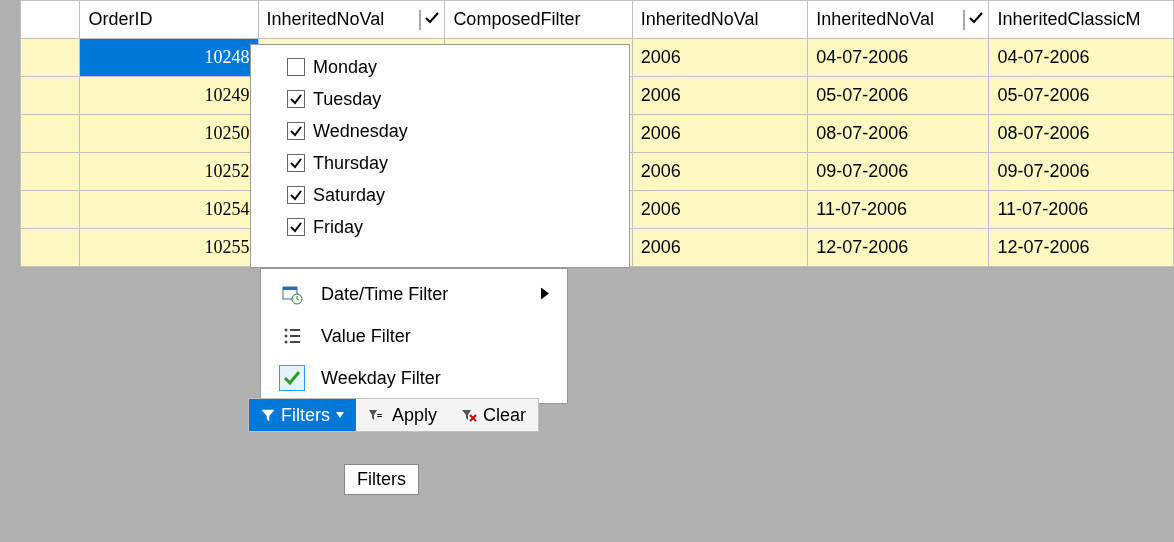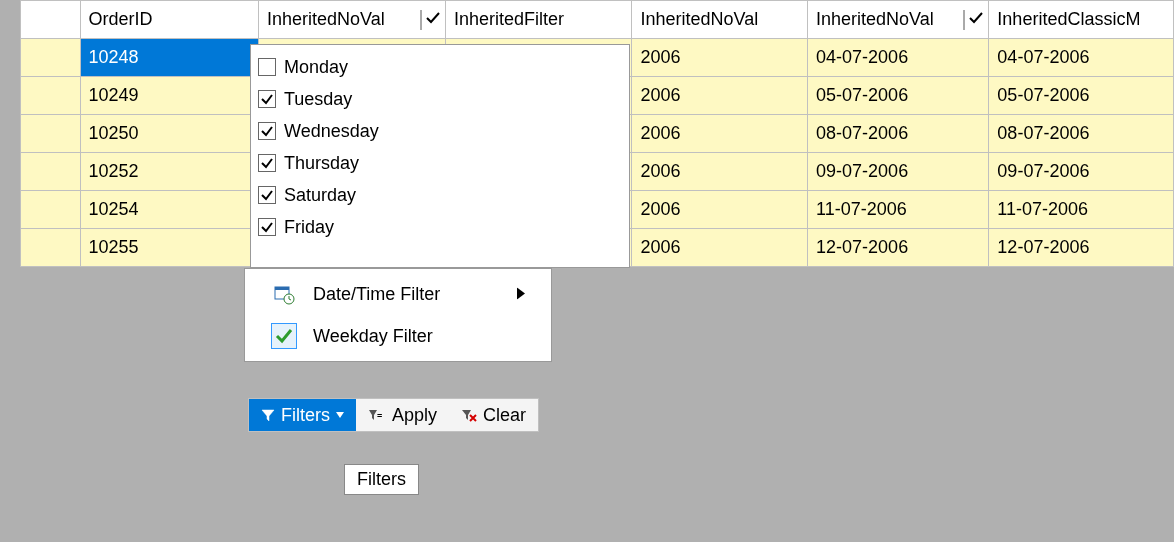--- a/index.html
+++ b/index.html
@@ -33,21 +33,21 @@
     background: #fff;
     position: relative;
   }
   .col-rowhdr { width: 62px; }
   .col-orderid { width: 184px; }
   .col-inhf    { width: 190px; }
   .col-compf   { width: 190px; }
   .col-inhnc   { width: 178px; }
   .col-inhnv   { width: 184px; }
   .col-inhcm   { width: 186px; }
-  .grid .num { text-align: left; }
+  .grid .num { text-align: right; font-family: Liberation Serif, serif; }
   .grid .sel { background: #0078d7; color: #fff; }
   .hdr-icons {
     position: absolute;
     right: 4px;
     top: 50%;
     transform: translateY(-50%);
     display: inline-flex;
     gap: 2px;
   }
   .hdr-icons svg { display: block; }
@@ -55,47 +55,47 @@
   
   .weekday-panel {
     position: absolute;
     left: 250px;
     top: 44px;
     width: 380px;
     height: 224px;
     background: #fff;
     border: 1px solid #999;
     overflow: hidden;
-    padding: 6px 7px;
+    padding: 6px 36px;
   }
   .weekday-panel .item {
     display: flex;
     align-items: center;
     gap: 8px;
     height: 32px;
   }
   .weekday-panel .cb {
     width: 18px; height: 18px;
     border: 1px solid #666;
     display: inline-flex;
     align-items: center;
     justify-content: center;
     background: #fff;
   }
   .weekday-panel .cb svg { display:block; }
 
   
   .filter-menu {
     position: absolute;
-    left: 244px;
+    left: 260px;
     top: 268px;
     width: 308px;
     background: #fff;
     border: 1px solid #999;
-    padding: 4px 16px;
+    padding: 4px 8px;
   }
   .filter-menu .row {
     display: flex;
     align-items: center;
     height: 42px;
     padding: 0 10px;
     gap: 16px;
     position: relative;
   }
   .filter-menu .row-icon {
@@ -170,21 +170,21 @@
         <span class="hdr-icons">
           <svg width="4" height="20">
               <line x1="2" y1="0" x2="2" y2="20" stroke="#555" stroke-width="1"></line>
             </svg>
           <svg width="16" height="16" viewBox="0 0 16 16">
               <path d="M2 8 L6 12 L14 3" stroke="#000" stroke-width="2" fill="none"></path>
             </svg>
         </span>
       </th>
       <th>
-        <span>InheritedFilter</span>
+        <span>ComposedFilter</span>
       </th>
       <th>
         <span>InheritedNoVal</span>
       </th>
       <th>
         <span>InheritedNoVal</span>
         <span class="hdr-icons">
           <svg width="4" height="20">
               <line x1="2" y1="0" x2="2" y2="20" stroke="#555" stroke-width="1"></line>
             </svg>
@@ -313,20 +313,33 @@
         <path d="M16 13 L16 16 L18 17" stroke="#2e7d32" stroke-width="1" fill="none"></path>
       </svg>
     </span>
     <span>Date/Time Filter</span>
     <span class="submenu-arrow">
       <svg width="8" height="12" viewBox="0 0 8 12">
           <path d="M0 0 L8 6 L0 12 Z" fill="#000"></path>
         </svg>
     </span>
   </div>
+  <div class="row">
+    <span class="row-icon">
+      <svg width="22" height="22" viewBox="0 0 22 22">
+        <circle cx="5" cy="5" r="1.5" fill="#444"></circle>
+          <line x1="9" y1="5" x2="19" y2="5" stroke="#444" stroke-width="2"></line>
+        <circle cx="5" cy="11" r="1.5" fill="#444"></circle>
+          <line x1="9" y1="11" x2="19" y2="11" stroke="#444" stroke-width="2"></line>
+        <circle cx="5" cy="17" r="1.5" fill="#444"></circle>
+          <line x1="9" y1="17" x2="19" y2="17" stroke="#444" stroke-width="2"></line>
+      </svg>
+    </span>
+    <span>Value Filter</span>
+  </div>
   <div class="row selected">
     <span class="row-icon check">
       <svg width="20" height="20" viewBox="0 0 20 20">
           <path d="M3 10 L8 15 L17 4" stroke="#2e9c2e" stroke-width="3" fill="none"></path>
         </svg>
     </span>
     <span>Weekday Filter</span>
   </div>
 </div>
 

